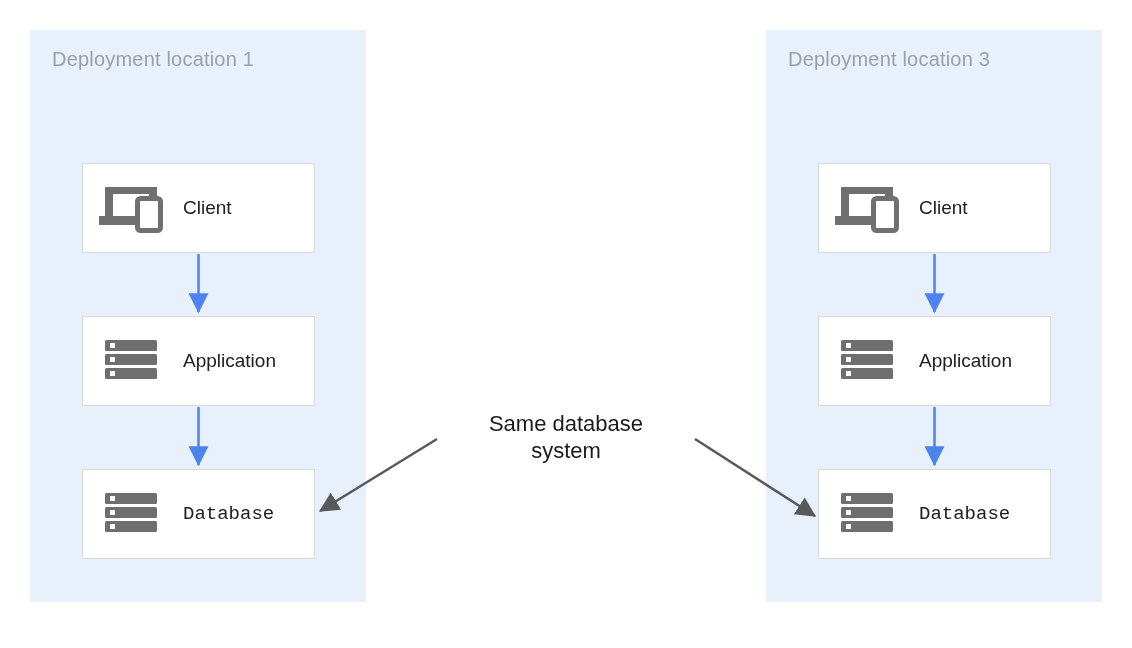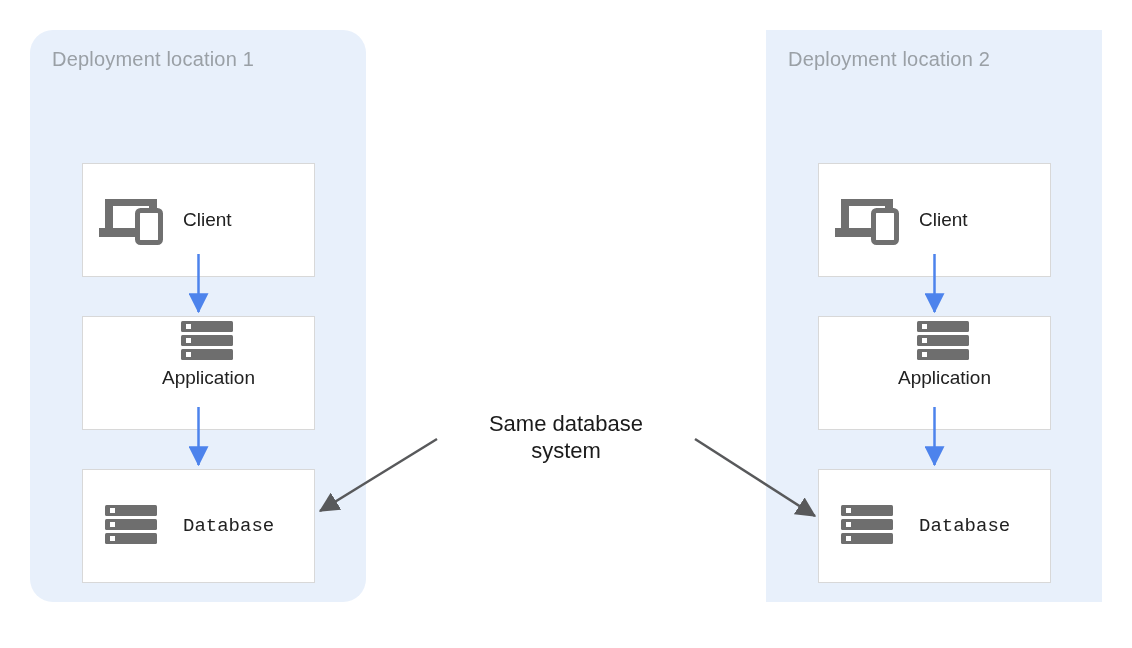--- a/index.html
+++ b/index.html
@@ -14,44 +14,44 @@
     background: #ffffff;
     overflow: hidden;
   }
   .panel {
     position: absolute;
     top: 30px;
     width: 336px;
     height: 572px;
     background: #e8f0fb;
   }
-  .panel.left  { left: 30px; border-radius: 23px; }
+  .panel.left  { left: 30px; }
   .panel.right { left: 766px; }
   .panel-title {
     position: absolute;
     left: 22px;
     top: 18px;
     font-size: 20px;
     color: #9aa0a6;
     letter-spacing: 0.2px;
     white-space: nowrap;
   }
   .node {
     position: absolute;
     left: 52px;
     width: 233px;
-    height: 114px;
+    height: 90px;
     background: #ffffff;
     border: 1px solid #d8d8d8;
     box-sizing: border-box;
     display: flex;
     align-items: center;
   }
   .node.client      { top: 133px; }
-  .node.application { top: 286px; flex-direction: column; }
+  .node.application { top: 286px; }
   .node.database    { top: 439px; font-family: Liberation Mono, monospace; }
   .node .icon {
     width: 64px;
     height: 50px;
     margin-left: 16px;
     flex: 0 0 auto;
     display: flex;
     align-items: center;
     justify-content: center;
   }
@@ -131,21 +131,21 @@
             <rect x="5" y="17" width="5" height="5"></rect>
             <rect x="5" y="31" width="5" height="5"></rect>
           </g>
         </svg>
       </span>
       <span class="label">Database</span>
     </div>
   </div>
 
   <div class="panel right">
-    <div class="panel-title">Deployment location 2</div>
+    <div class="panel-title">Deployment location 3</div>
 
     <div class="node client">
       <span class="icon">
         <svg width="64" height="50" viewBox="0 0 64 50">
           <g fill="#707070">
             <rect x="6" y="4" width="52" height="7"></rect>
             <rect x="6" y="4" width="8" height="31"></rect>
             <rect x="50" y="4" width="8" height="11"></rect>
             <rect x="0" y="33" width="40" height="9"></rect>
           </g>

